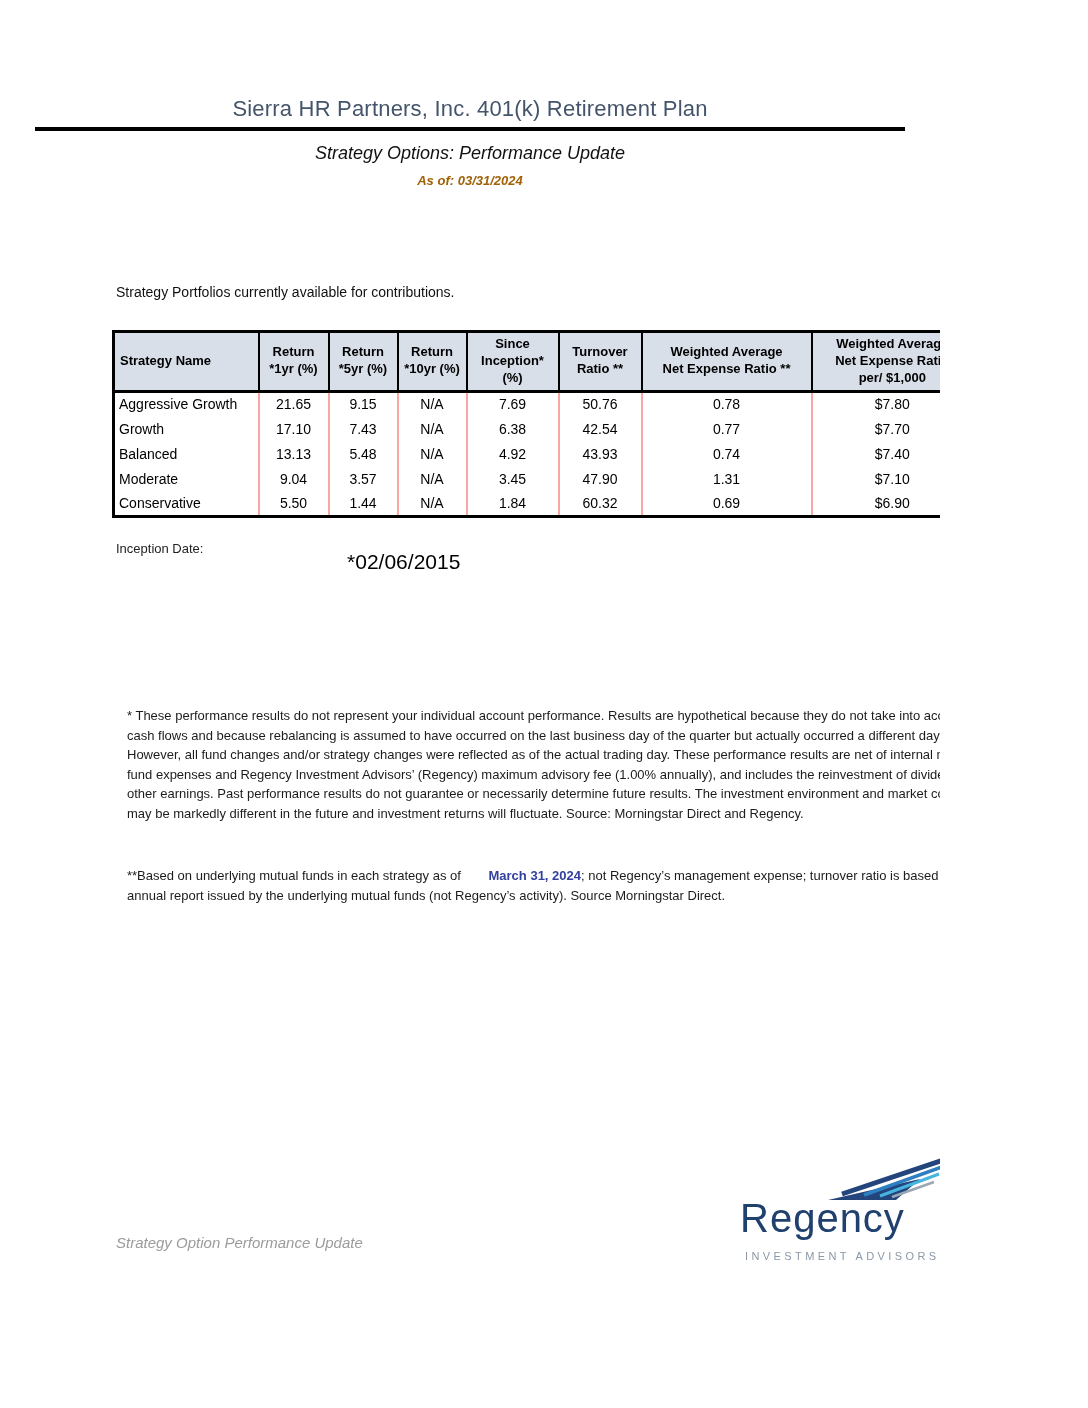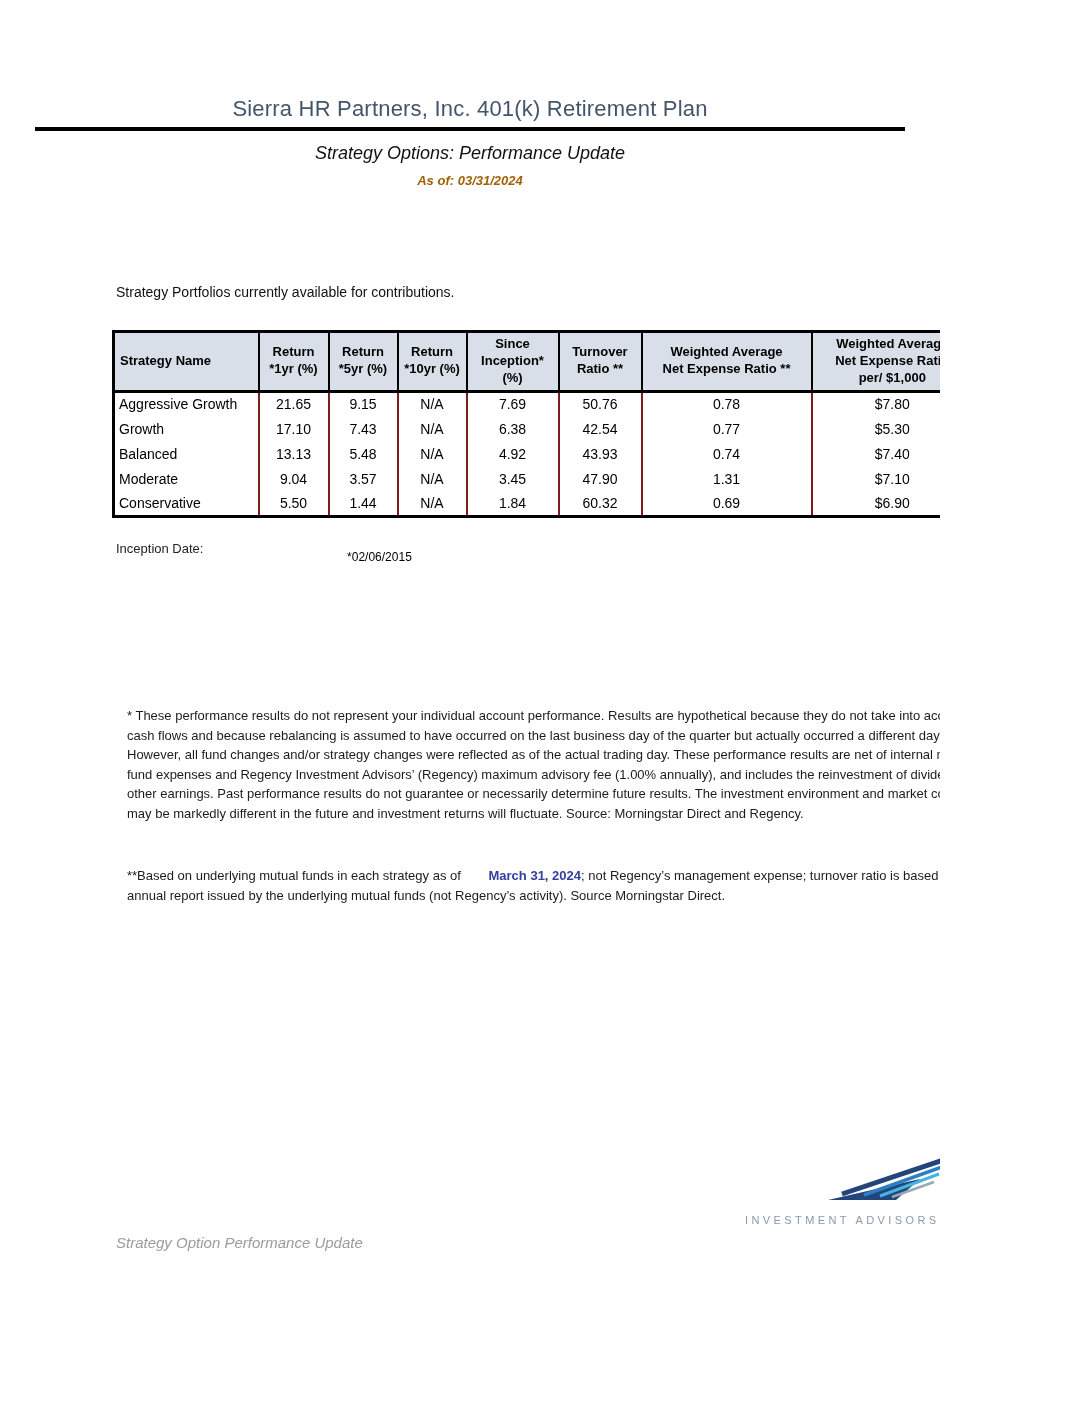--- a/index.html
+++ b/index.html
@@ -84,21 +84,21 @@
     padding: 3px 2px;
     color: #000000;
   }
   .perf-table th.col-name {
     text-align: left;
     padding-left: 5px;
   }
   .perf-table th:first-child,
   .perf-table td:first-child { border-left: none; }
   .perf-table td {
-    border-left: 2px solid #7f1d1d;
+    border-left: 2px solid #fca5a5;
     font-size: 14px;
     text-align: center;
     height: 25px;
     padding: 0 2px;
     color: #000000;
   }
   .perf-table td.cell-name {
     text-align: left;
     padding-left: 4px;
   }
@@ -108,21 +108,21 @@
     position: absolute;
     left: 116px;
     top: 541px;
     font-size: 13px;
     color: #222222;
   }
   .inception-value {
     position: absolute;
     left: 140px;
     top: -3px;
-    font-size: 12px;
+    font-size: 21px;
     color: #000000;
     white-space: nowrap;
   }
   .inception { width: 400px; }
   .inception .label { display: inline-block; }
   .inception .value-wrap { position: relative; display: inline-block; }
 
   
   .footnote {
     position: absolute;
@@ -233,21 +233,21 @@
         <td>$7.80</td>
       </tr>
       <tr>
         <td class="cell-name">Growth</td>
         <td>17.10</td>
         <td>7.43</td>
         <td>N/A</td>
         <td>6.38</td>
         <td>42.54</td>
         <td>0.77</td>
-        <td>$5.30</td>
+        <td>$7.70</td>
       </tr>
       <tr>
         <td class="cell-name">Balanced</td>
         <td>13.13</td>
         <td>5.48</td>
         <td>N/A</td>
         <td>4.92</td>
         <td>43.93</td>
         <td>0.74</td>
         <td>$7.40</td>
@@ -289,16 +289,17 @@
   <div class="footer-doc-title">Strategy Option Performance Update</div>
 
   <div class="logo">
     <svg class="logo-swoosh" width="122" height="46" viewBox="0 0 122 46" aria-hidden="true">
       <polygon points="0,44 68,44 92,23" fill="#24447c"></polygon>
       <line x1="14" y1="38" x2="118" y2="3" stroke="#24447c" stroke-width="5"></line>
       <line x1="36" y1="39" x2="114" y2="11" stroke="#2d7fc1" stroke-width="3.5"></line>
       <line x1="52" y1="40" x2="111" y2="18" stroke="#45b5e0" stroke-width="3"></line>
       <line x1="64" y1="41" x2="106" y2="26" stroke="#9aa7b5" stroke-width="2.4"></line>
     </svg>
+    <div class="logo-name">Regency</div>
     <div class="logo-tagline">INVESTMENT ADVISORS.</div>
   </div>
 
 </div>
 
 </body></html>

